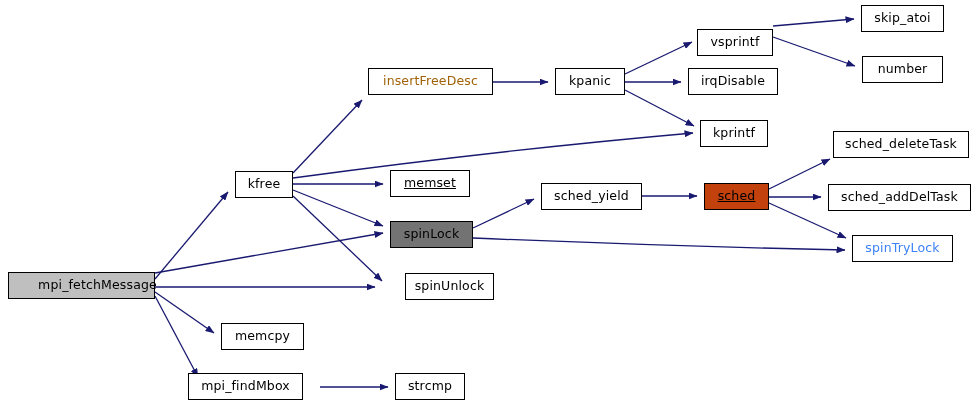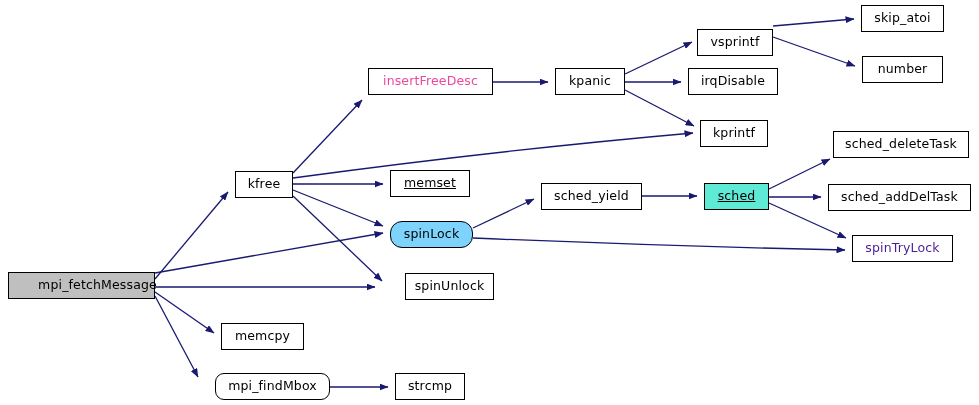--- a/index.html
+++ b/index.html
@@ -49,35 +49,35 @@
       </g>
   </svg>
   <div id="node-layer">
       <div class="node highlight" style="left: 8px; top: 272px; width: 147px; height: 27px; border-color: rgb(0, 0, 0); background: rgb(191, 191, 191);">
         <span class="node-label" style="color: rgb(0, 0, 0);">mpi_fetchMessage</span>
       </div>
       <div class="node" style="left: 235px; top: 171px; width: 58px; height: 27px; border-color: rgb(0, 0, 0); background: rgb(255, 255, 255);">
         <span class="node-label" style="color: rgb(0, 0, 0);">kfree</span>
       </div>
       <div class="node" style="left: 368px; top: 68px; width: 125px; height: 27px; border-color: rgb(0, 0, 0); background: rgb(255, 255, 255);">
-        <span class="node-label" style="color: #ec4899;">insertFreeDesc</span>
+        <span class="node-label" style="color: #a16207;">insertFreeDesc</span>
       </div>
       <div class="node" style="left: 390px; top: 170px; width: 80px; height: 27px; border-color: rgb(0, 0, 0); background: rgb(255, 255, 255);">
         <span class="node-label" style="color: #000000; text-decoration: underline;">memset</span>
       </div>
-      <div class="node" style="left: 390px; top: 221px; width: 83px; height: 27px; border-color: rgb(0, 0, 0); background: #7dd3fc; border-radius: 12px;">
+      <div class="node" style="left: 390px; top: 221px; width: 83px; height: 27px; border-color: rgb(0, 0, 0); background: #737373;">
         <span class="node-label" style="color: rgb(0, 0, 0);">spinLock</span>
       </div>
       <div class="node" style="left: 382px; top: 273px; width: 89px; height: 27px; border-color: rgb(0, 0, 0); background: rgb(255, 255, 255); margin-left: 23px;">
         <span class="node-label" style="color: rgb(0, 0, 0);">spinUnlock</span>
       </div>
       <div class="node" style="left: 221px; top: 323px; width: 83px; height: 27px; border-color: rgb(0, 0, 0); background: rgb(255, 255, 255);">
         <span class="node-label" style="color: rgb(0, 0, 0);">memcpy</span>
       </div>
-      <div class="node" style="left: 215px; top: 373px; width: 115px; height: 27px; border-color: rgb(0, 0, 0); background: rgb(255, 255, 255); border-radius: 9px;">
+      <div class="node" style="left: 188px; top: 373px; width: 115px; height: 27px; border-color: rgb(0, 0, 0); background: rgb(255, 255, 255);">
         <span class="node-label" style="color: rgb(0, 0, 0);">mpi_findMbox</span>
       </div>
       <div class="node" style="left: 395px; top: 373px; width: 70px; height: 27px; border-color: rgb(0, 0, 0); background: rgb(255, 255, 255);">
         <span class="node-label" style="color: rgb(0, 0, 0);">strcmp</span>
       </div>
       <div class="node" style="left: 555px; top: 68px; width: 70px; height: 27px; border-color: rgb(0, 0, 0); background: rgb(255, 255, 255);">
         <span class="node-label" style="color: rgb(0, 0, 0);">kpanic</span>
       </div>
       <div class="node" style="left: 697px; top: 17px; width: 76px; height: 27px; border-color: rgb(0, 0, 0); background: rgb(255, 255, 255); margin-top: 12px;">
         <span class="node-label" style="color: rgb(0, 0, 0);">vsprintf</span>
@@ -90,26 +90,26 @@
       </div>
       <div class="node" style="left: 861px; top: 5px; width: 83px; height: 27px; border-color: rgb(0, 0, 0); background: rgb(255, 255, 255);">
         <span class="node-label" style="color: rgb(0, 0, 0);">skip_atoi</span>
       </div>
       <div class="node" style="left: 862px; top: 56px; width: 81px; height: 27px; border-color: rgb(0, 0, 0); background: rgb(255, 255, 255);">
         <span class="node-label" style="color: rgb(0, 0, 0);">number</span>
       </div>
       <div class="node" style="left: 541px; top: 183px; width: 101px; height: 27px; border-color: rgb(0, 0, 0); background: rgb(255, 255, 255);">
         <span class="node-label" style="color: rgb(0, 0, 0);">sched_yield</span>
       </div>
-      <div class="node" style="left: 704px; top: 183px; width: 65px; height: 27px; border-color: rgb(0, 0, 0); background: #5eead4; text-decoration: underline;">
+      <div class="node" style="left: 704px; top: 183px; width: 65px; height: 27px; border-color: rgb(0, 0, 0); background: #c2410c; text-decoration: underline;">
         <span class="node-label" style="color: rgb(0, 0, 0);">sched</span>
       </div>
       <div class="node" style="left: 833px; top: 131px; width: 136px; height: 27px; border-color: rgb(0, 0, 0); background: rgb(255, 255, 255);">
         <span class="node-label" style="color: rgb(0, 0, 0);">sched_deleteTask</span>
       </div>
       <div class="node" style="left: 828px; top: 184px; width: 143px; height: 27px; border-color: rgb(0, 0, 0); background: rgb(255, 255, 255);">
         <span class="node-label" style="color: rgb(0, 0, 0);">sched_addDelTask</span>
       </div>
       <div class="node" style="left: 852px; top: 235px; width: 101px; height: 27px; border-color: rgb(0, 0, 0); background: rgb(255, 255, 255);">
-        <span class="node-label" style="color: #4c1d95;">spinTryLock</span>
+        <span class="node-label" style="color: #3b82f6;">spinTryLock</span>
       </div>
     </div>
 </div>
 
 </body></html>

